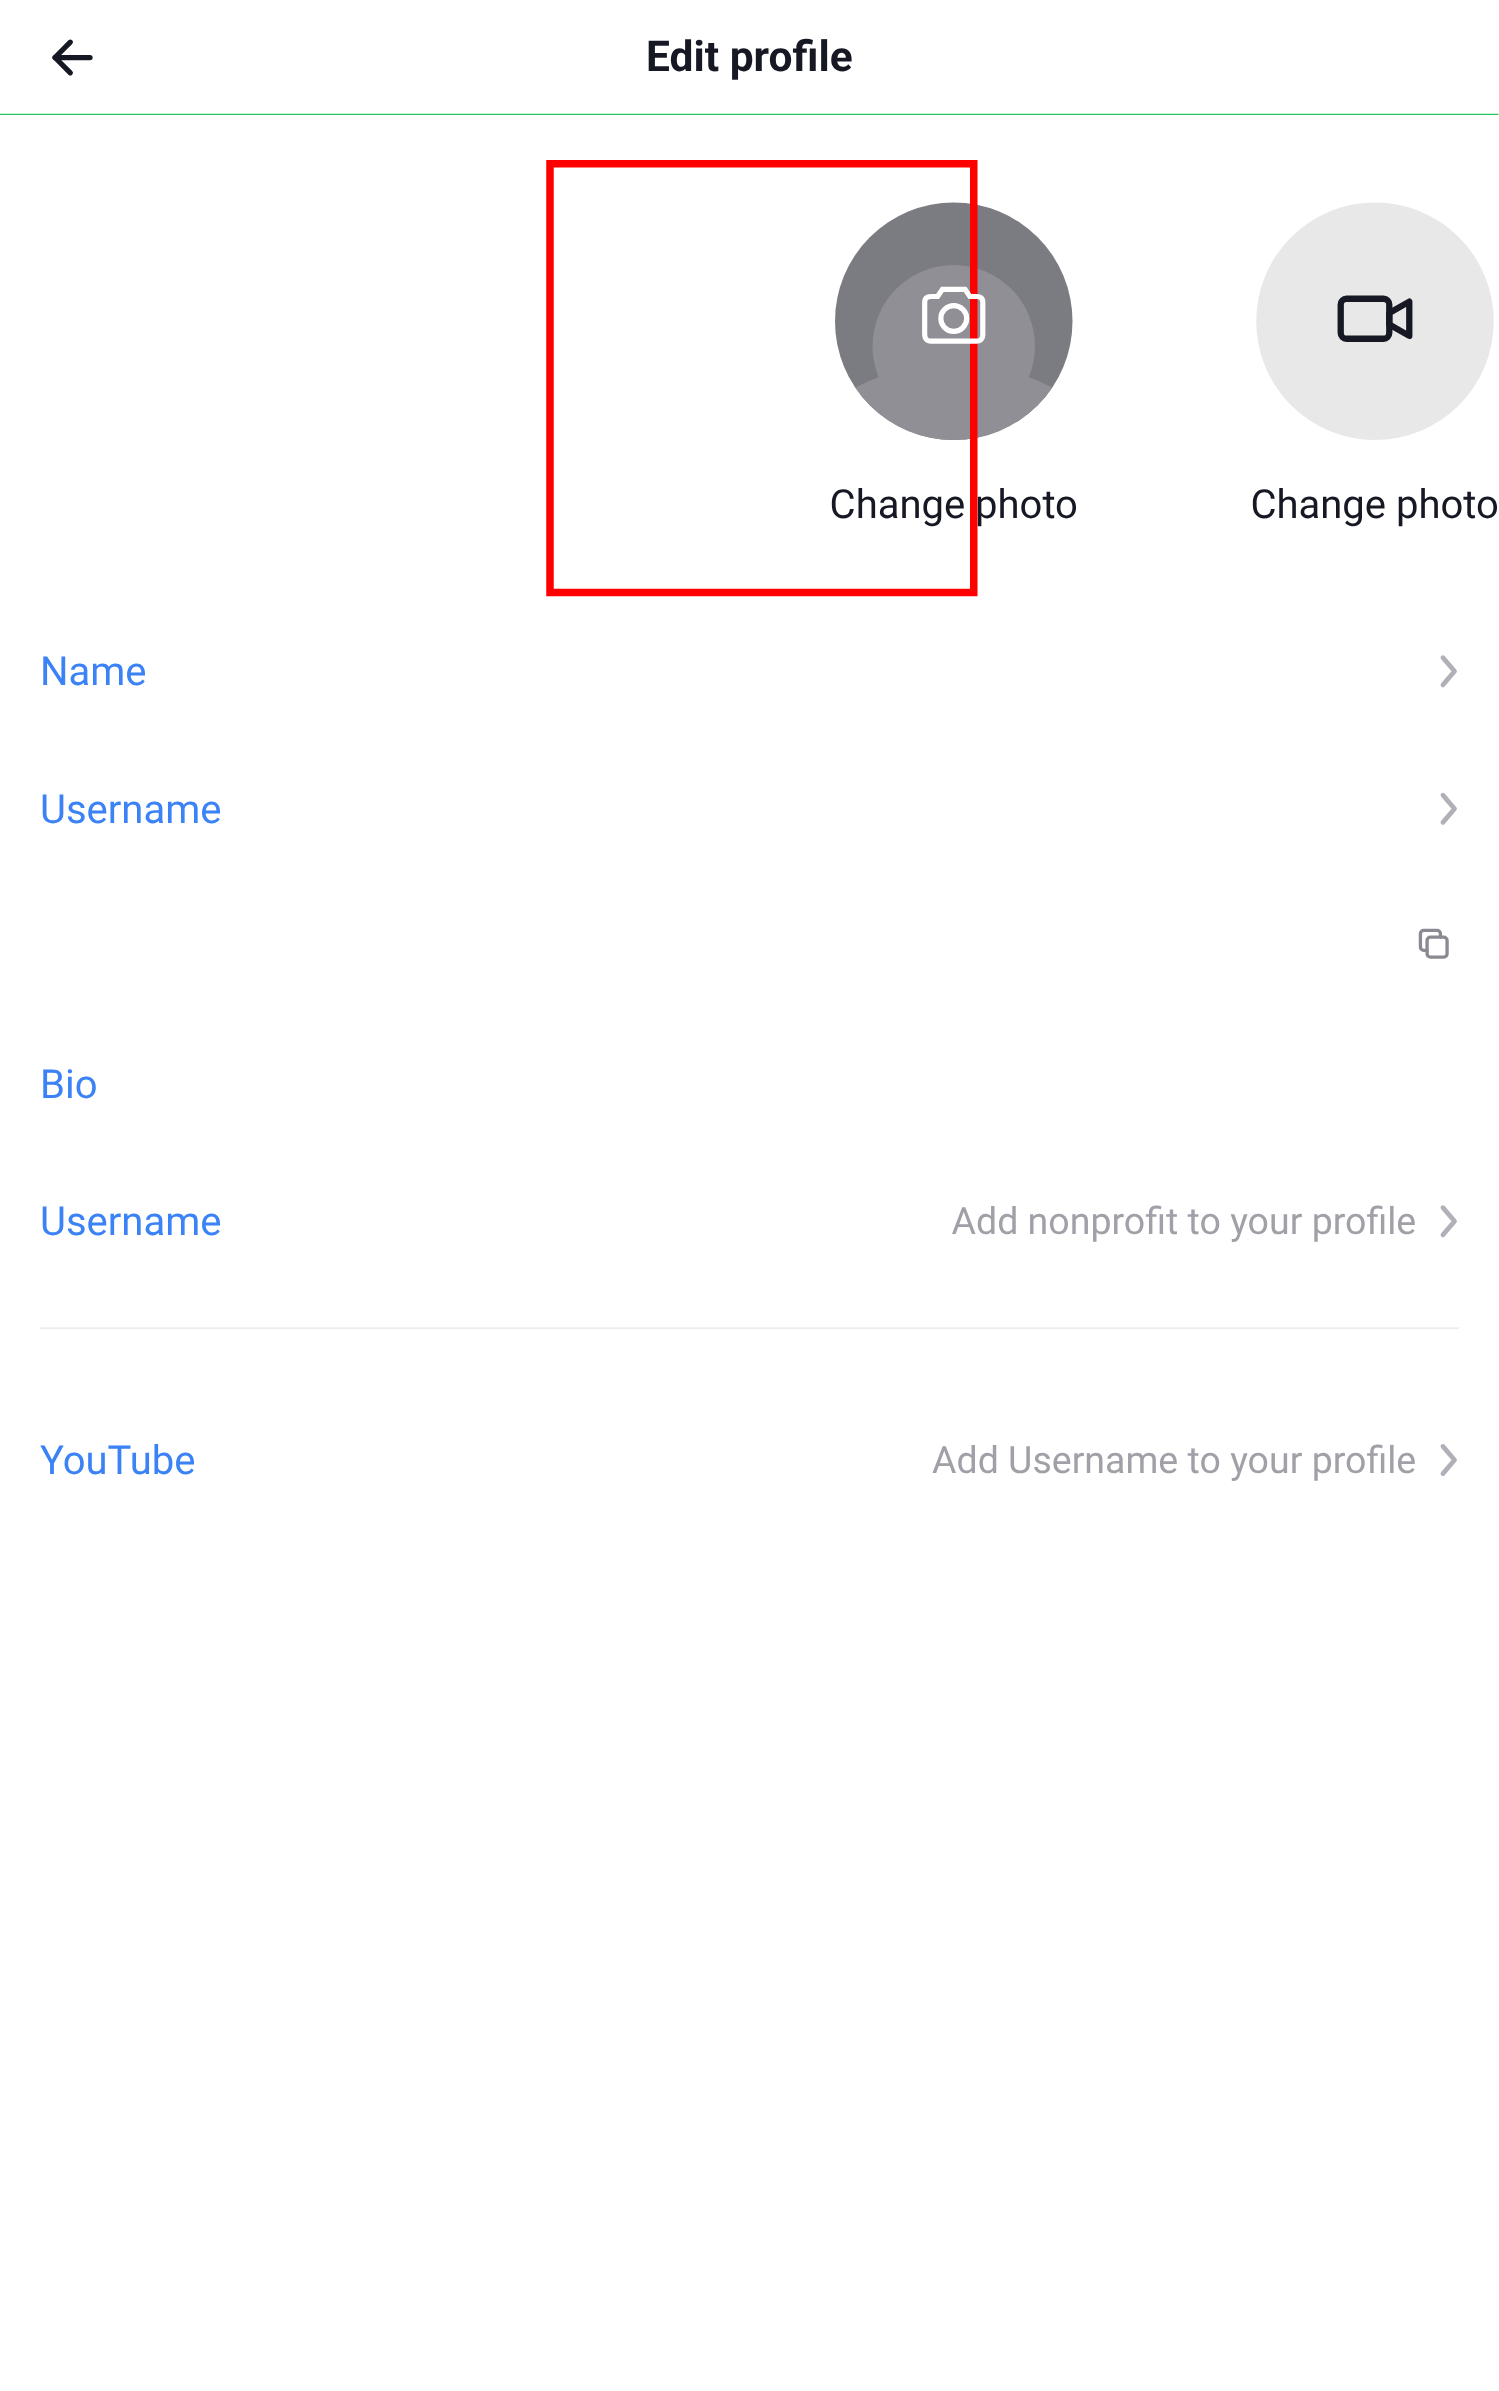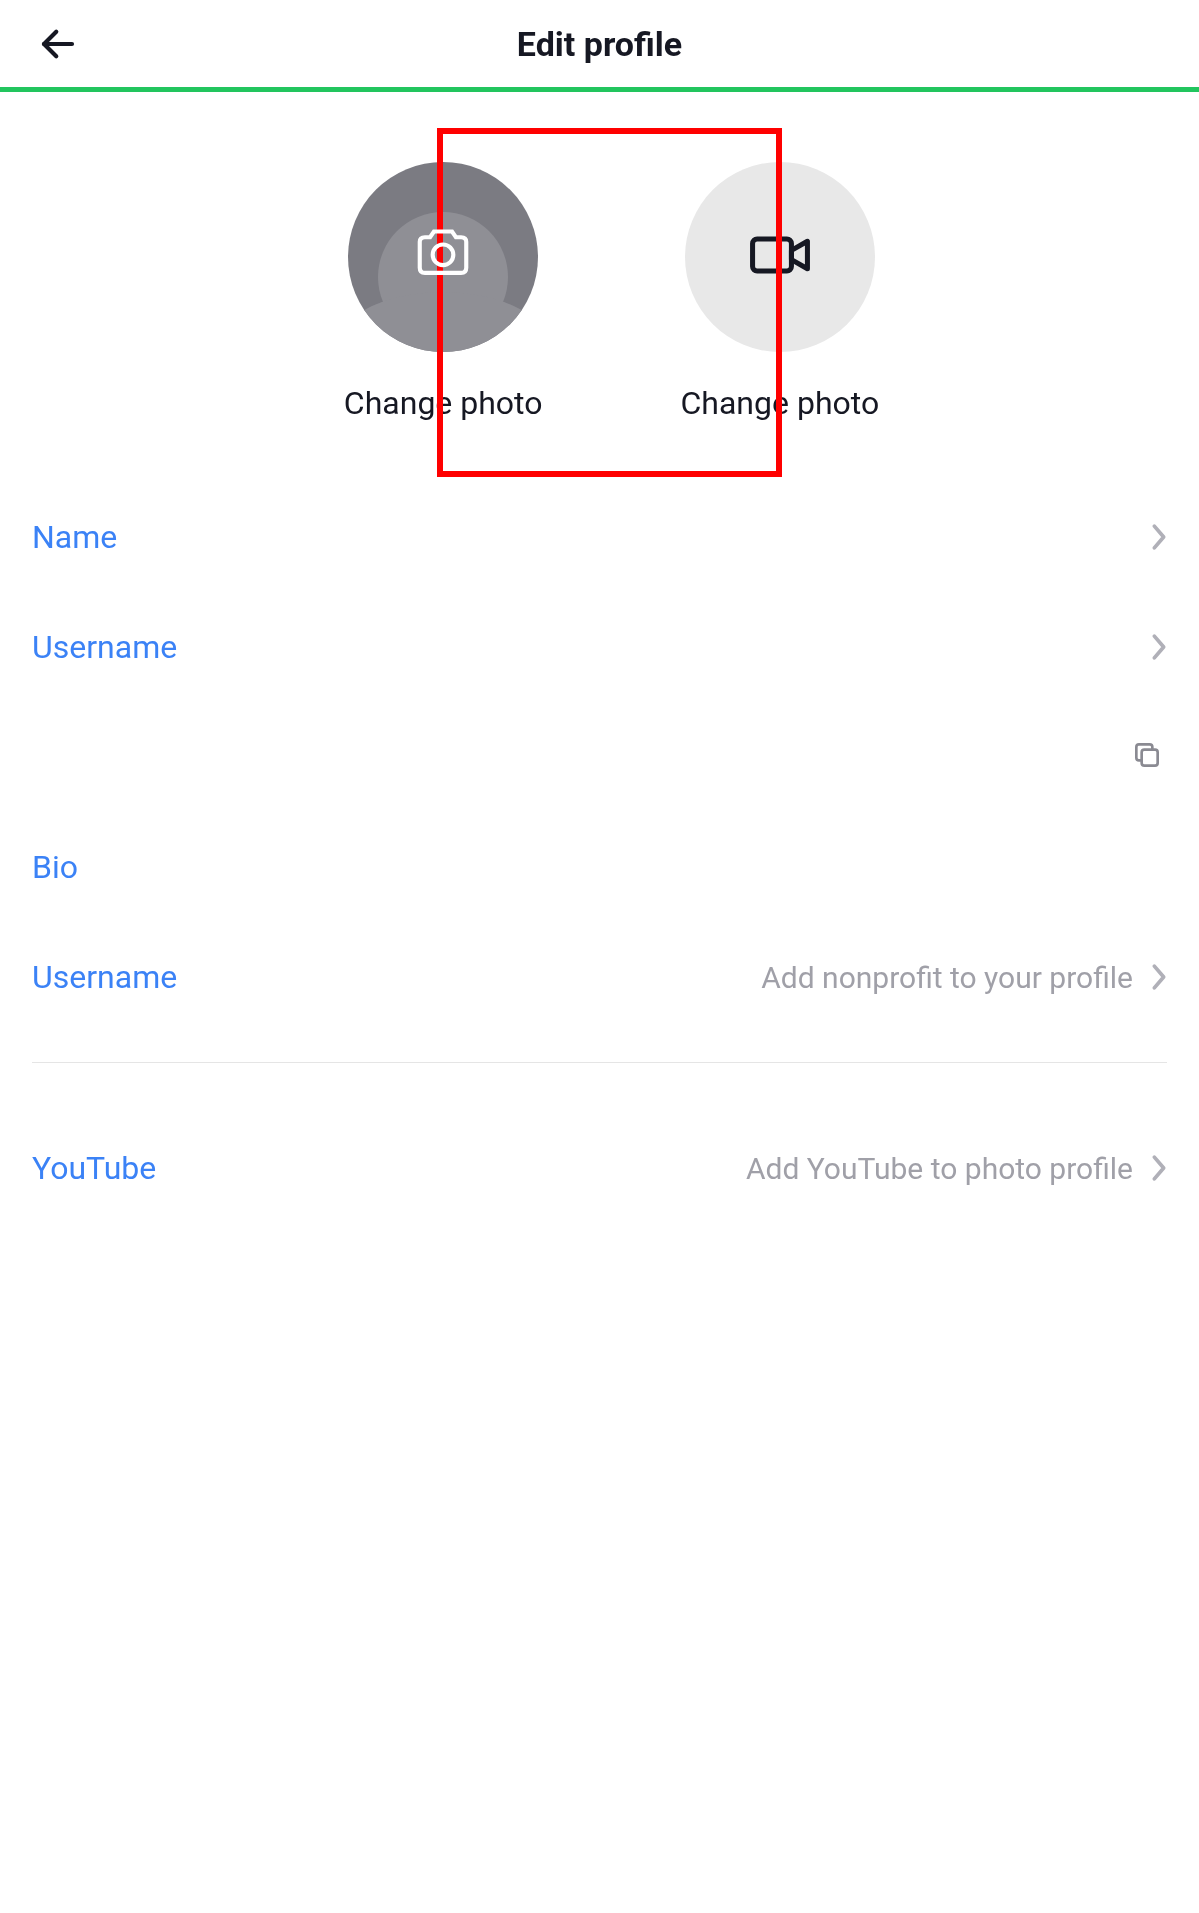--- a/index.html
+++ b/index.html
@@ -14,21 +14,21 @@
       width: 1199px;
       height: 1913px;
       position: relative;
     }
     
     .header {
       display: flex;
       align-items: center;
       justify-content: center;
       height: 92px;
-      border-bottom: 5px solid #22c55e;
+      border-bottom: 1px solid #22c55e;
       position: relative;
     }
     
     .back-button {
       position: absolute;
       left: 36px;
       top: 50%;
       transform: translateY(-50%);
       width: 44px;
       height: 44px;
@@ -39,21 +39,21 @@
     }
     
     .header-title {
       font-size: 34px;
       font-weight: 700;
       color: #161823;
     }
     
     .avatar-section {
       display: flex;
-      justify-content: center;
+      justify-content: flex-end;
       gap: 138px;
       padding-top: 70px;
       padding-bottom: 60px;
       padding-left: 24px;
     }
     
     .avatar-block {
       display: flex;
       flex-direction: column;
       align-items: center;
@@ -273,21 +273,21 @@
       </div>
     </div>
   </div>
 
   <div class="divider"></div>
 
 
   <div class="list-row">
     <div class="row-label">YouTube</div>
     <div class="row-value-wrap">
-      <div class="row-placeholder">Add YouTube to photo profile</div>
+      <div class="row-placeholder">Add Username to your profile</div>
       <div class="chevron">
         <svg width="16" height="28" viewBox="0 0 10 18" fill="none" stroke="#b0b0b8" stroke-width="2.4" stroke-linecap="round" stroke-linejoin="round">
           <polyline points="2 2 8 9 2 16"></polyline>
         </svg>
       </div>
     </div>
   </div>
 
 </div>
 

